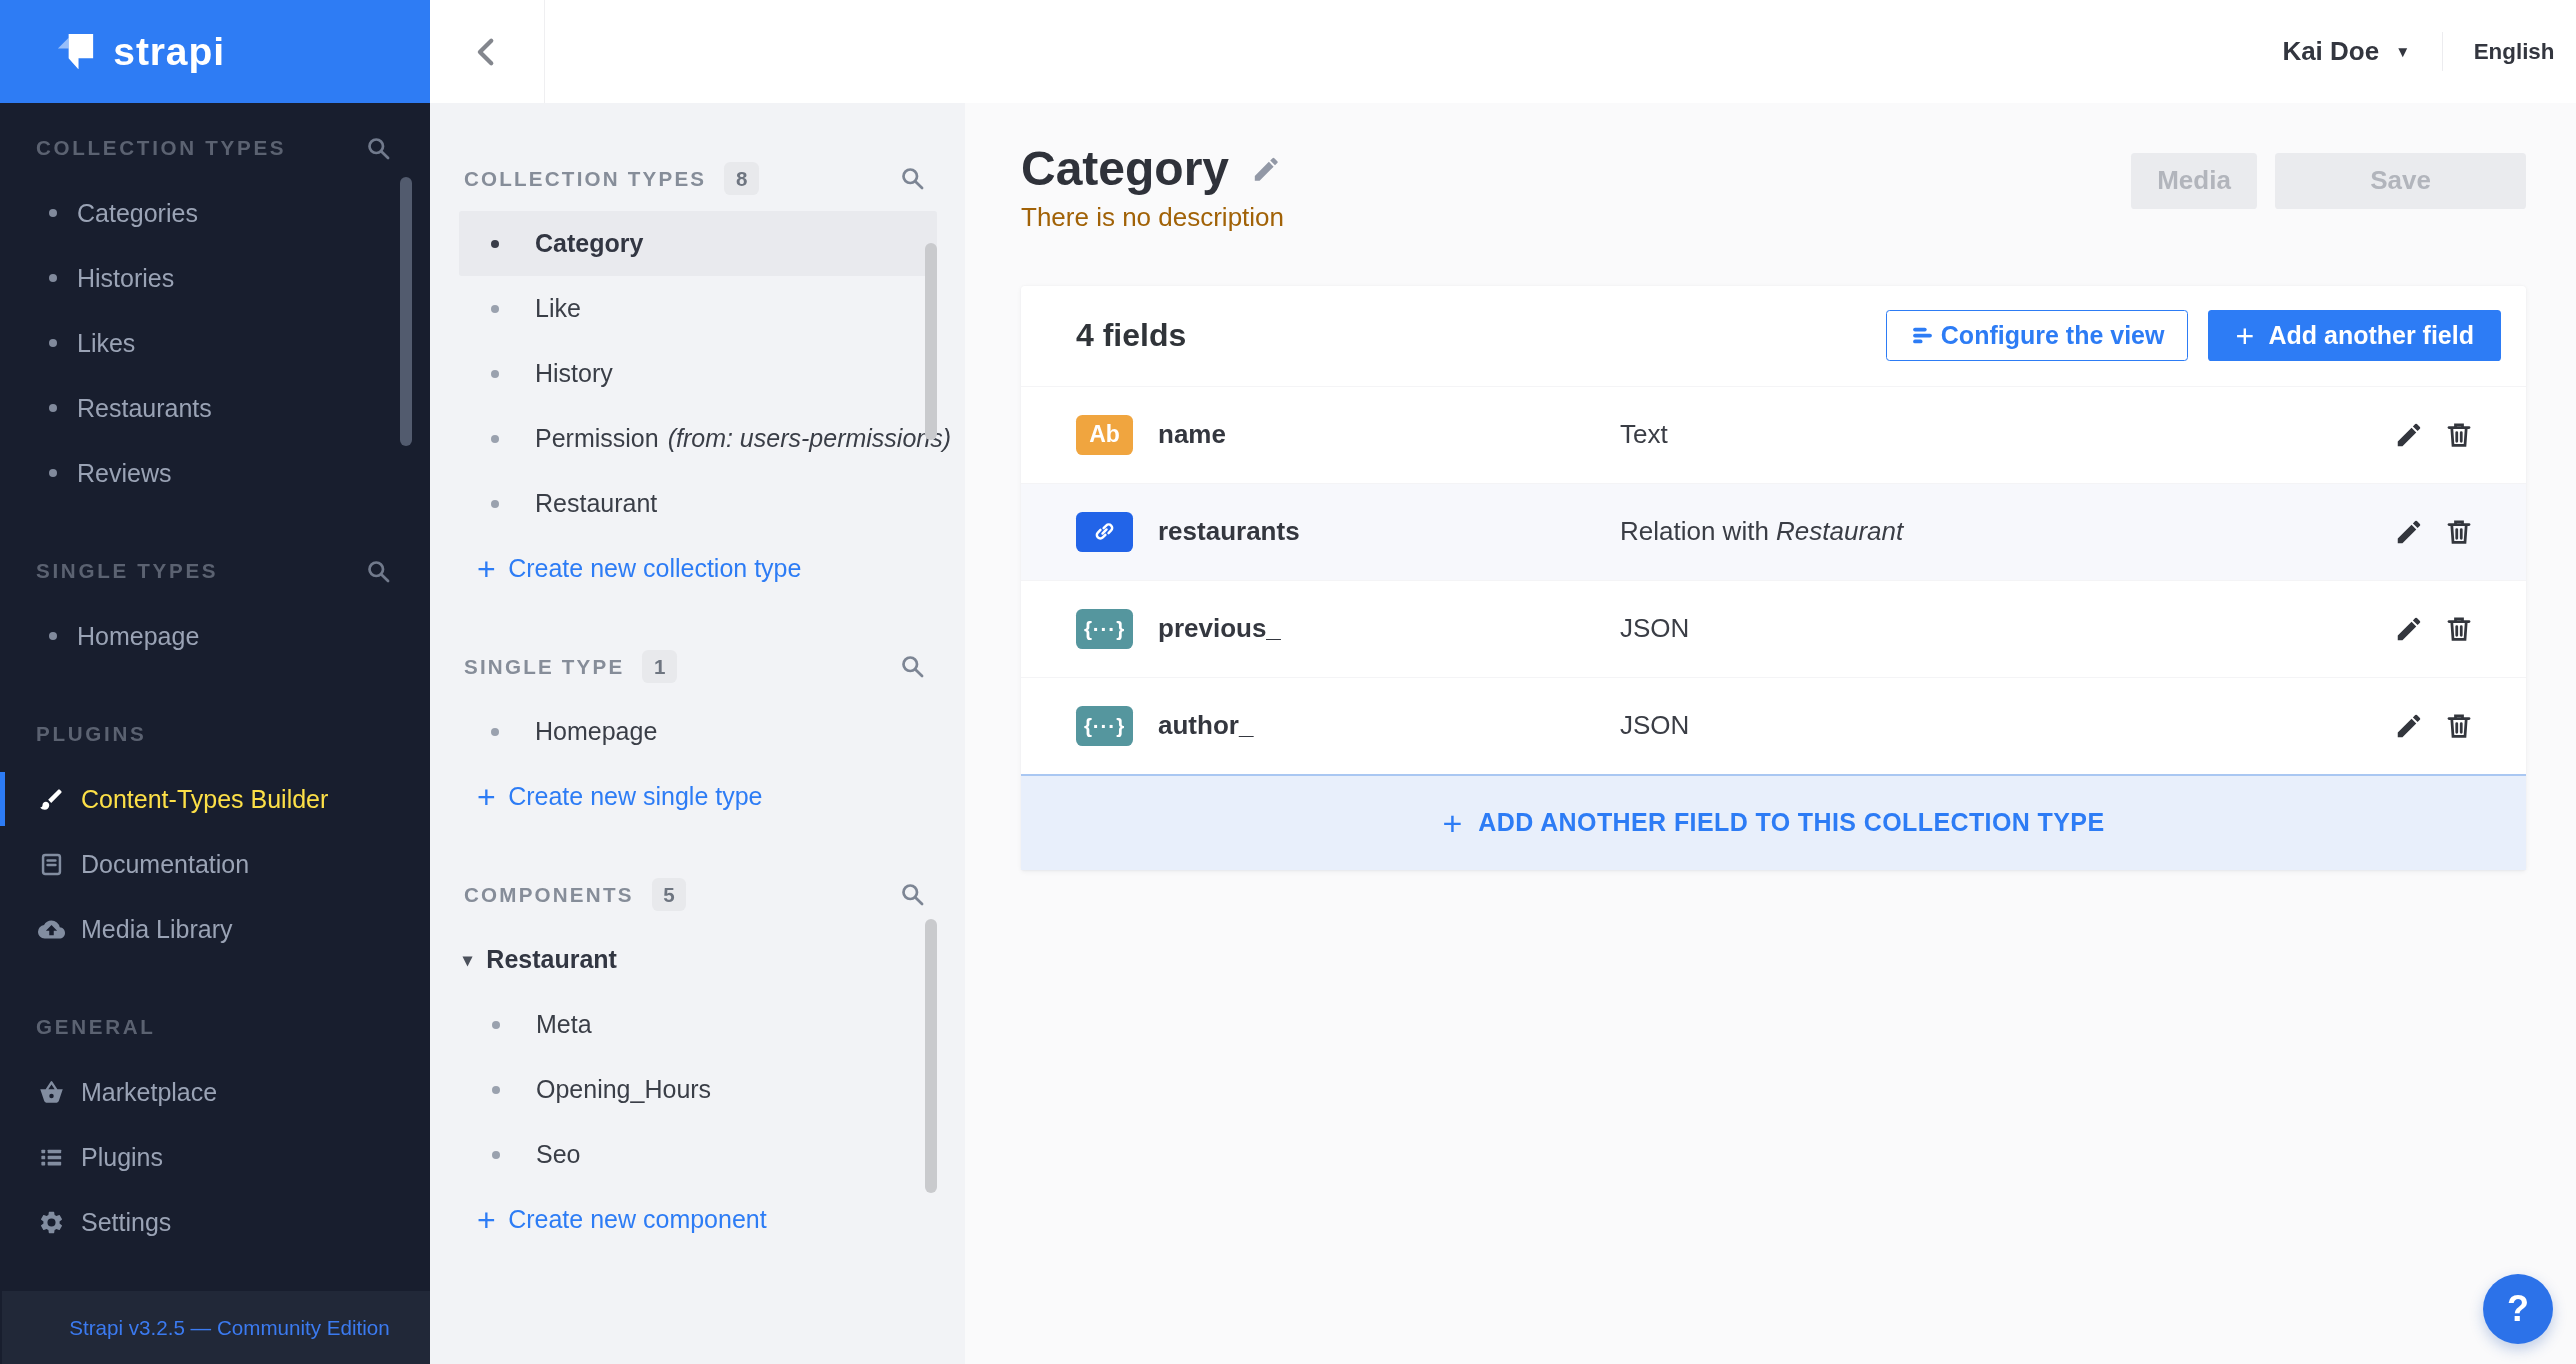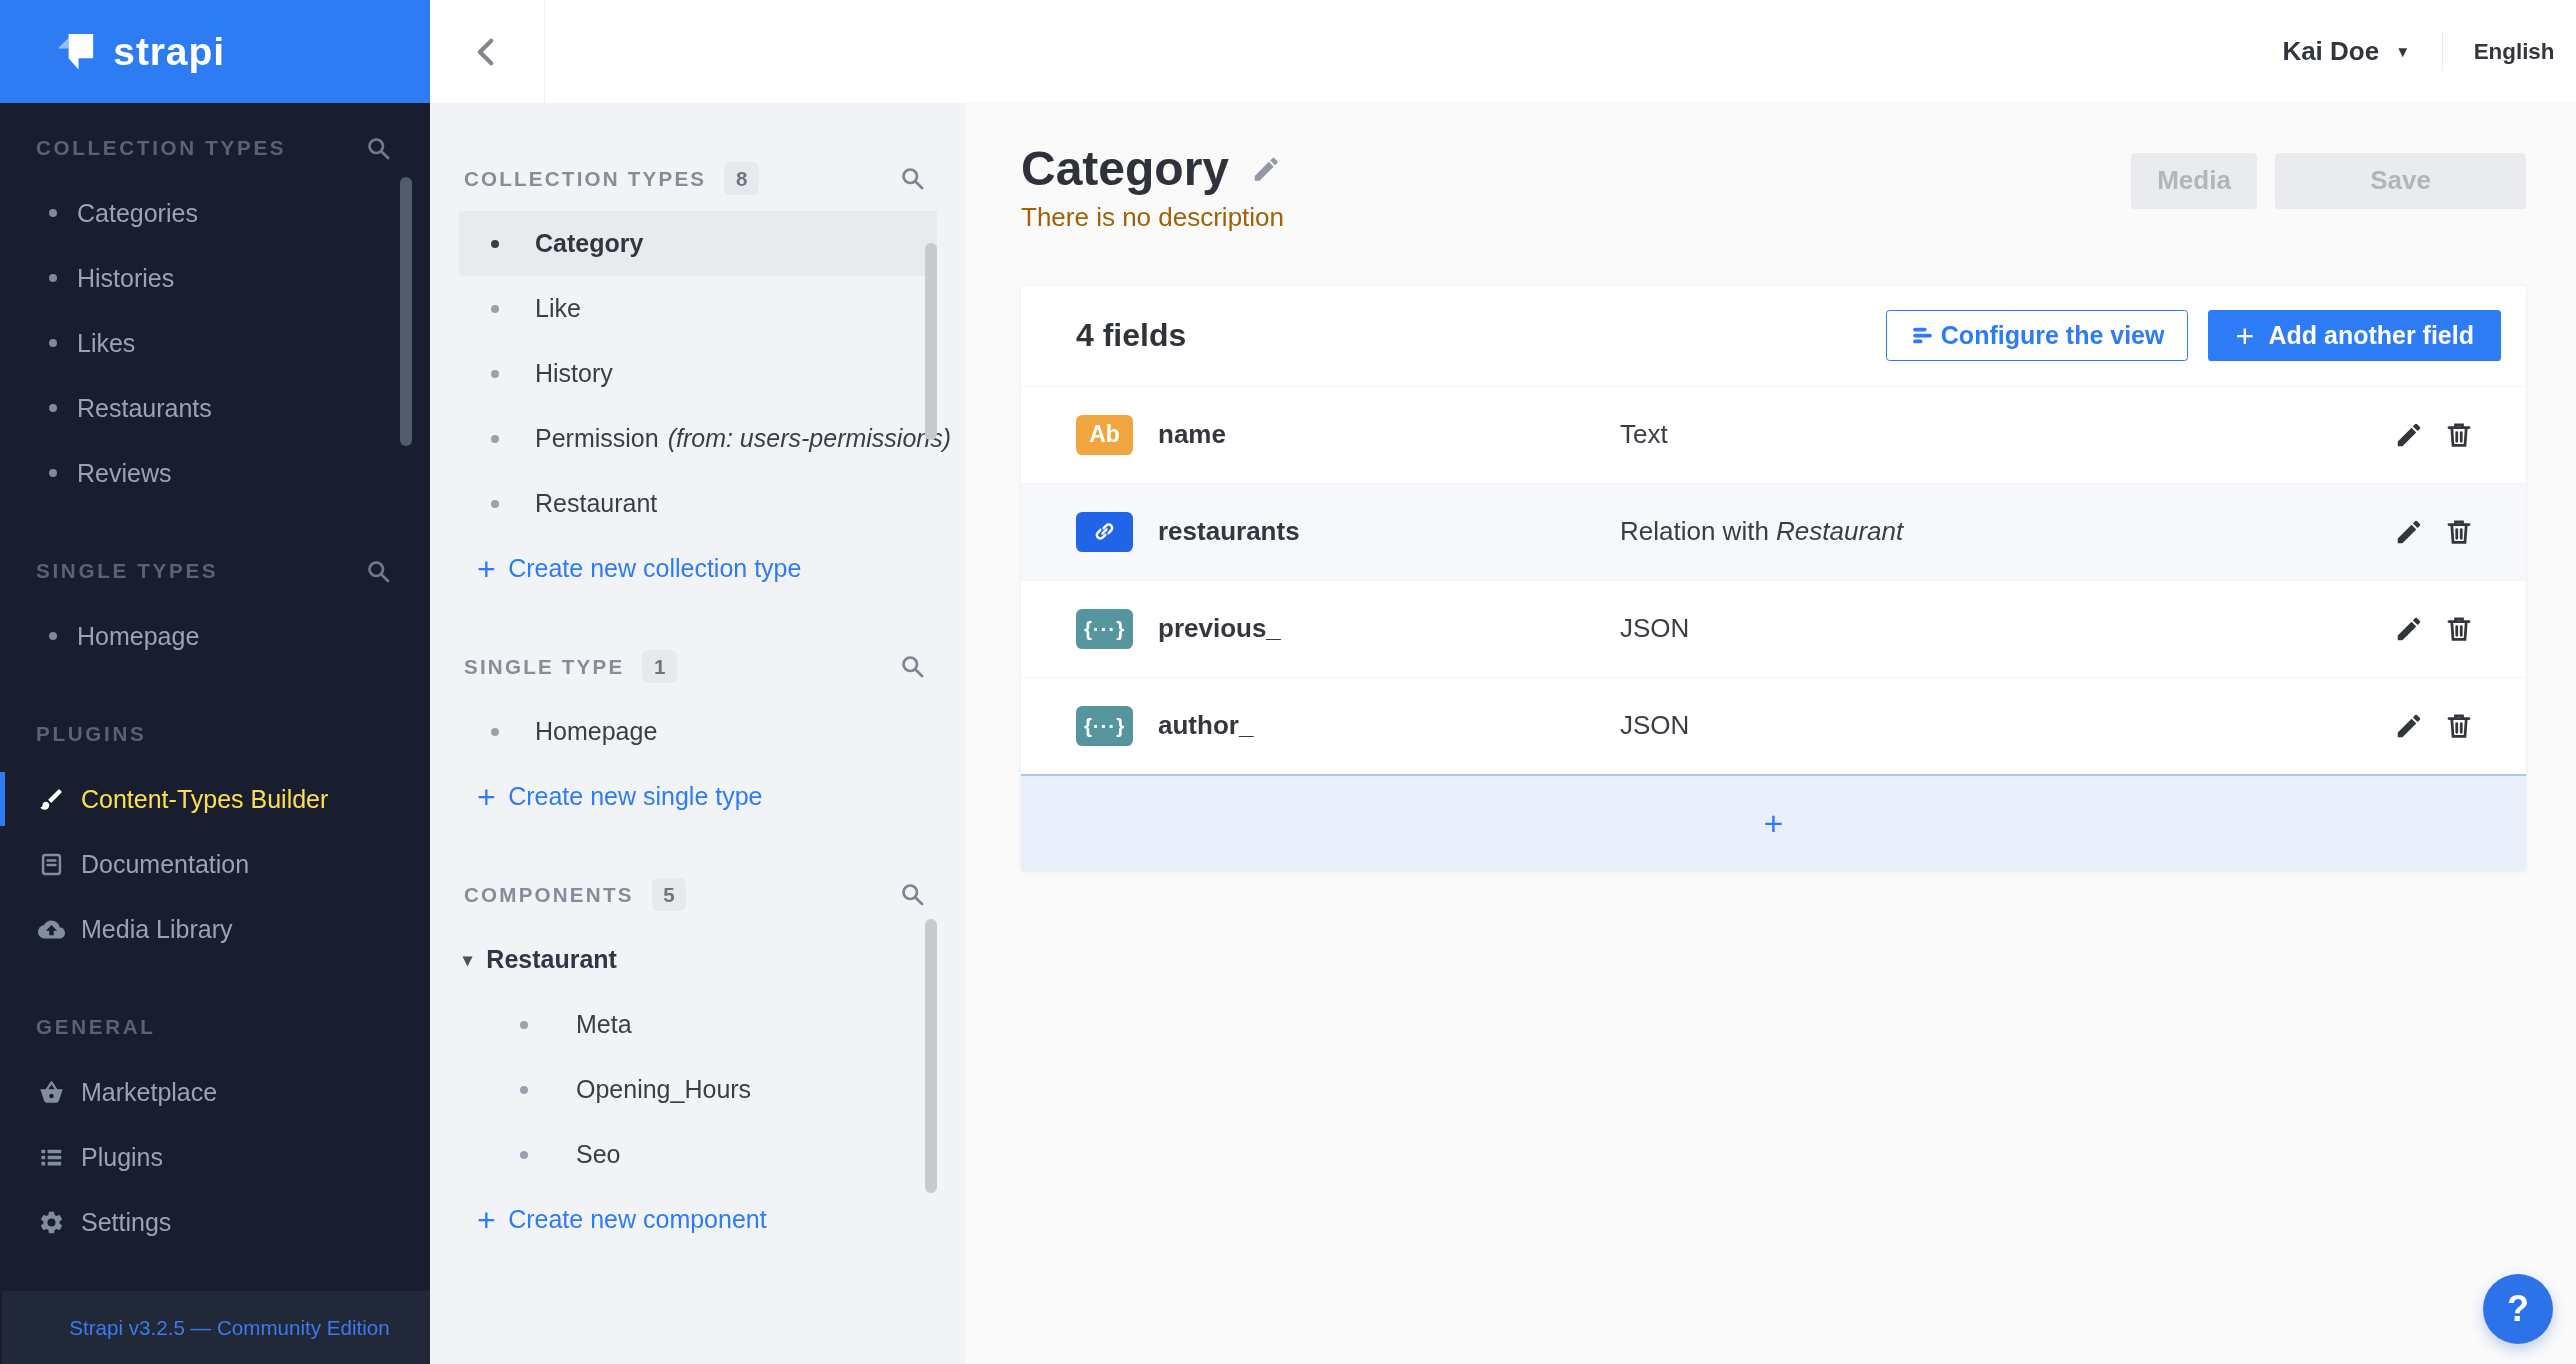--- a/index.html
+++ b/index.html
@@ -49,21 +49,21 @@
   .subnav { position:relative; width:535px; min-width:535px; background:#f2f3f6; padding-top:43px; }
   .sn-header { height:65px; display:flex; align-items:center; padding:0 39px 0 34px; }
   .sn-header.gap { margin-top:33px; }
   .sn-title { color:#868d99; font-size:20.6px; font-weight:700; letter-spacing:2.2px; }
   .sn-badge { margin-left:18px; background:#e8e9ec; color:#6e7580; border-radius:6.3px; font-size:20.6px; font-weight:700; padding:4.5px 11.7px; }
   .sn-header .spacer { flex:1; }
   .sn-search { width:27px; height:27px; color:#7d8594; background:none; border:none; cursor:pointer; display:flex; }
   .sn-search svg { width:27px; height:27px; }
   .sn-item { height:65px; display:flex; align-items:center; padding-left:61px; font-size:25px; color:#3a3e47; cursor:pointer; }
   .sn-item .dot { width:8px; height:8px; border-radius:50%; background:#9aa1ae; margin-right:36px; }
-  .sn-item.child { padding-left:90px;gap:12px; }
+  .sn-item.child { padding-left:62px; }
   .sn-item.active { margin:0 28px 0 29px; padding-left:32px; background:#e9eaee; border-radius:2.7px; font-weight:700; color:#323642; }
   .sn-item.active .dot { background:#3a3e49; }
   .sn-item .note { font-style:italic; margin-left:9px; }
   .sn-parent { height:65px; display:flex; align-items:center; padding-left:33px; font-size:25px; font-weight:700; color:#323642; cursor:pointer; }
   .sn-parent .tcaret { font-size:18px; color:#4c515c; margin-right:14.3px; }
   .sn-link { height:65px; display:flex; align-items:center; padding-left:47px; color:#2d7cf5; font-size:25px; cursor:pointer; background:none; border:none; }
   .sn-link .plus { font-size:32px; font-weight:300; margin-right:12.5px; line-height:1; }
   .sn-thumb { position:absolute; right:28px; width:12.5px; border-radius:6.3px; background:#c9cacd; cursor:pointer; }
   .sn-thumb.t1 { top:140px; height:197px; }
   .sn-thumb.t2 { top:816px; height:274px; }
@@ -501,20 +501,21 @@
                       <path d="M6.2 6l1 14.2h9.6l1-14.2"></path>
                       <path d="M10.2 10v7M13.8 10v7" stroke-linecap="round"></path>
                     </g>
                   </svg>
                 </button>
             </span>
           </div>
 
           <button class="add-bar">
             <span class="plus">+</span>
+            <span class="lbl">ADD ANOTHER FIELD TO THIS COLLECTION TYPE</span>
           </button>
         </section>
       </main>
     </div>
   </div>
 
   <button class="help-fab">?</button>
 </div>
 
 

